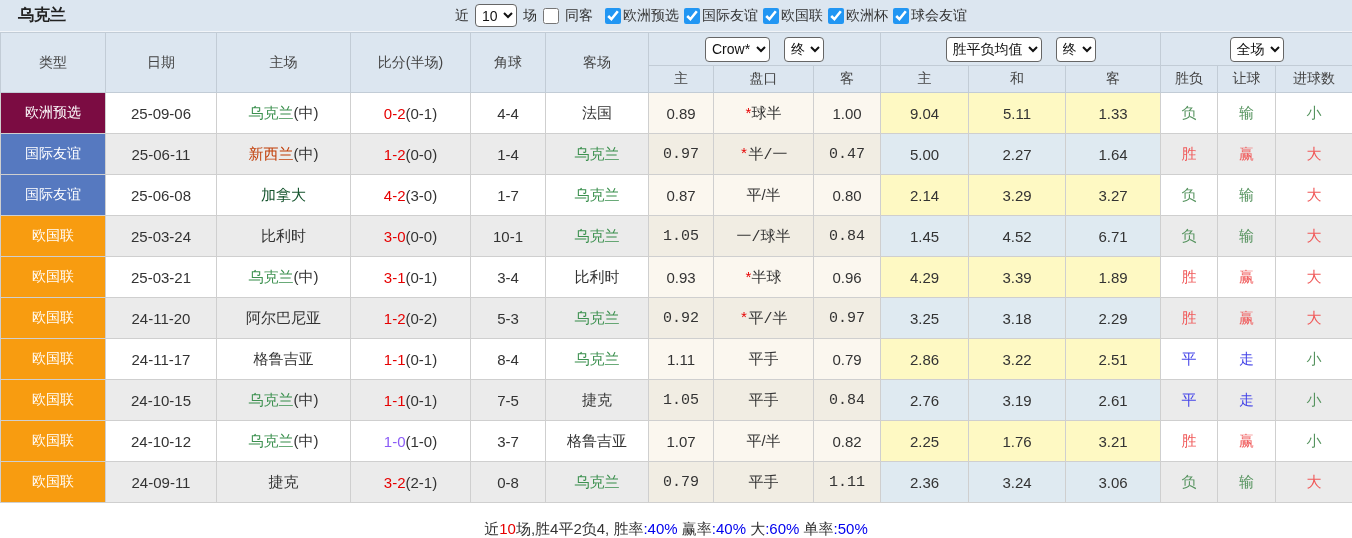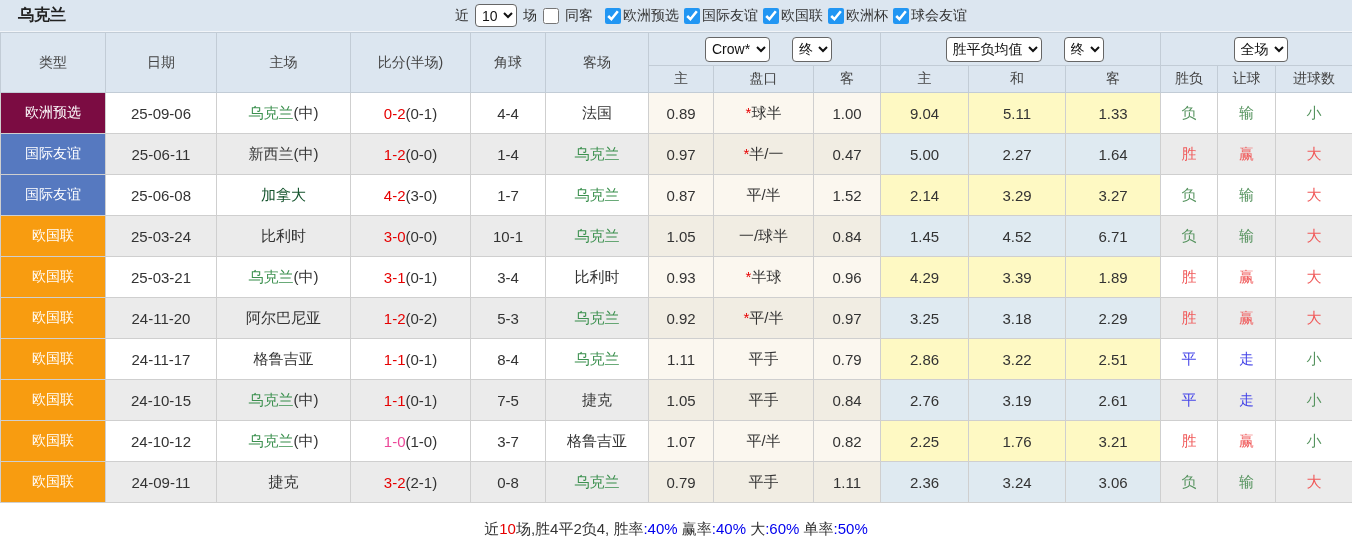--- a/index.html
+++ b/index.html
@@ -39,30 +39,30 @@
   thead th {
     background: #dce6f0; font-weight: normal; color: #444;
     font-size: 14px; border: 1px solid #c2ccd6; text-align: center;
   }
   thead tr.select-row th { height: 33px; }
   thead tr.sub-row th { height: 27px; }
   thead th.span-col { height: 60px; font-size: 14px; }
   .sel-group { display: flex; align-items: center; justify-content: center; gap: 14px; }
   .sel-group select {
     font-size: 14px; height: 25px; padding: 0 2px;
-    border: 1px solid #666; border-radius: 4px; background: #fff; color: #111; margin-left: 8px;
+    border: 1px solid #666; border-radius: 4px; background: #fff; color: #111;
   }
   tbody td {
     height: 41px; text-align: center; font-size: 15px; color: #333;
     border: 1px solid #cfcfcf; overflow: hidden; white-space: nowrap;
   }
   tbody tr.odd td  { background: #ffffff; }
   tbody tr.even td { background: #ebebeb; }
   tbody tr.odd td.cream  { background: #fbf7ef; }
-  tbody tr.even td.cream { background: #f1ede3; }
+  tbody tr.even td.cream { background: #f1ede3; font-family: Liberation Mono, monospace; }
   tbody tr.odd td.blue   { background: #fef9c3; }
   tbody tr.even td.blue  { background: #dfeaf1; }
   td.type-cell { color: #fff; font-size: 14px; }
   
   .footer {
     height: 52px; display: flex; align-items: center; justify-content: center;
     font-size: 15px; background: #fff;
   }
   .footer span { white-space: pre; }
 </style>
@@ -172,21 +172,21 @@
         <td class="blue">9.04</td>
         <td class="blue">5.11</td>
         <td class="blue">1.33</td>
         <td><span style="color:#55935e">负</span></td>
         <td><span style="color:#55935e">输</span></td>
         <td><span style="color:#55935e">小</span></td>
       </tr>
       <tr class="even">
         <td class="type-cell" style="background: rgb(86, 121, 192);">国际友谊</td>
         <td>25-06-11</td>
-        <td><span style="color:#404040">新西兰</span><span style="color:#333333">(中)</span></td>
+        <td><span style="color:#c2410c">新西兰</span><span style="color:#333333">(中)</span></td>
         <td><span style="color:#e60000">1-2</span><span>(0-0)</span></td>
         <td>1-4</td>
         <td><span style="color:#3d9150">乌克兰</span></td>
         <td class="cream">0.97</td>
         <td class="cream"><span style="color:#e60000">*</span>半/一</td>
         <td class="cream">0.47</td>
         <td class="blue">5.00</td>
         <td class="blue">2.27</td>
         <td class="blue">1.64</td>
         <td><span style="color:#f05a5a">胜</span></td>
@@ -195,21 +195,21 @@
       </tr>
       <tr class="odd">
         <td class="type-cell" style="background: rgb(86, 121, 192);">国际友谊</td>
         <td>25-06-08</td>
         <td><span style="color:#14532d">加拿大</span></td>
         <td><span style="color:#e60000">4-2</span><span>(3-0)</span></td>
         <td>1-7</td>
         <td><span style="color:#3d9150">乌克兰</span></td>
         <td class="cream">0.87</td>
         <td class="cream">平/半</td>
-        <td class="cream">1.52</td>
+        <td class="cream">0.80</td>
         <td class="blue">2.14</td>
         <td class="blue">3.29</td>
         <td class="blue">3.27</td>
         <td><span style="color:#55935e">负</span></td>
         <td><span style="color:#55935e">输</span></td>
         <td><span style="color:#f05a5a">大</span></td>
       </tr>
       <tr class="even">
         <td class="type-cell" style="background: rgb(248, 156, 16);">欧国联</td>
         <td>25-03-24</td>
@@ -292,21 +292,21 @@
         <td class="blue">3.19</td>
         <td class="blue">2.61</td>
         <td><span style="color:#4646e8">平</span></td>
         <td><span style="color:#4646e8">走</span></td>
         <td><span style="color:#55935e">小</span></td>
       </tr>
       <tr class="odd">
         <td class="type-cell" style="background: rgb(248, 156, 16);">欧国联</td>
         <td>24-10-12</td>
         <td><span style="color:#3d9150">乌克兰</span><span style="color:#333333">(中)</span></td>
-        <td><span style="color:#ec4899">1-0</span><span>(1-0)</span></td>
+        <td><span style="color:#8b5cf6">1-0</span><span>(1-0)</span></td>
         <td>3-7</td>
         <td><span style="color:#333333">格鲁吉亚</span></td>
         <td class="cream">1.07</td>
         <td class="cream">平/半</td>
         <td class="cream">0.82</td>
         <td class="blue">2.25</td>
         <td class="blue">1.76</td>
         <td class="blue">3.21</td>
         <td><span style="color:#f05a5a">胜</span></td>
         <td><span style="color:#f05a5a">赢</span></td>

